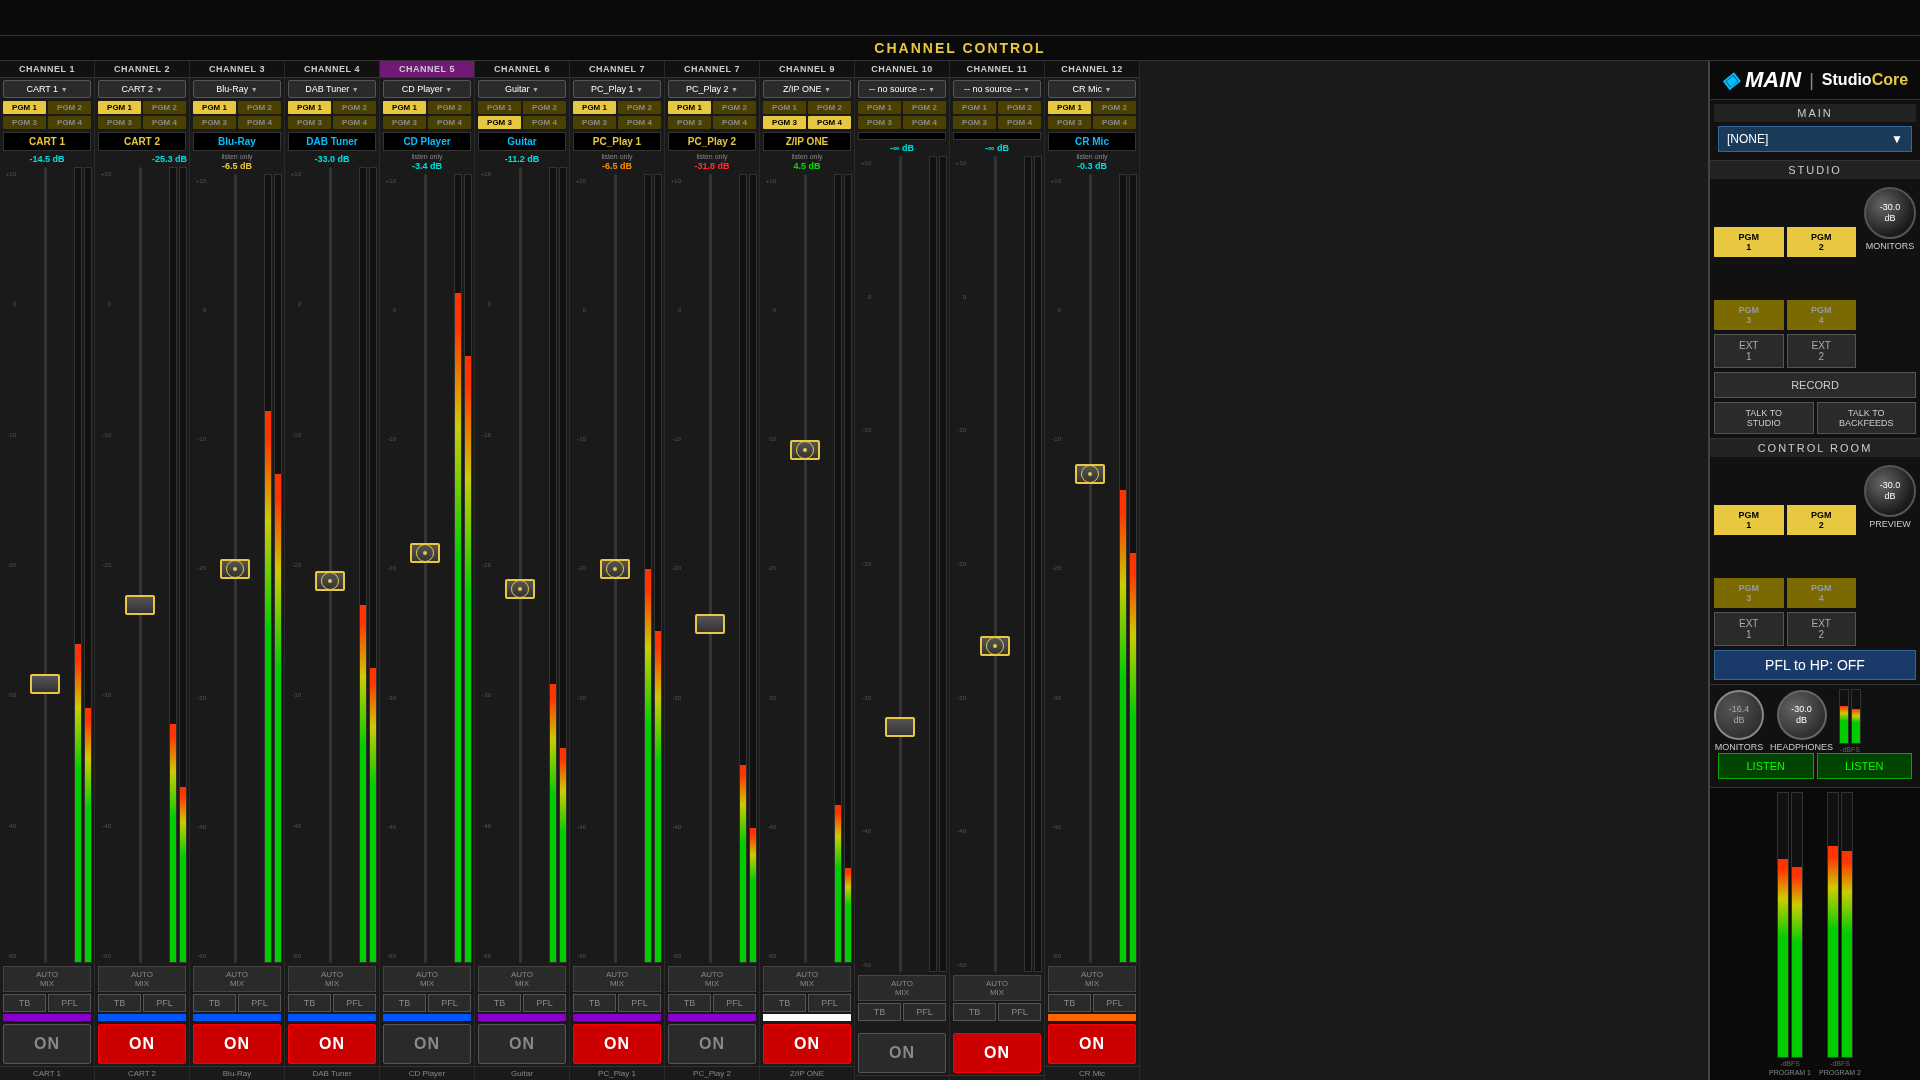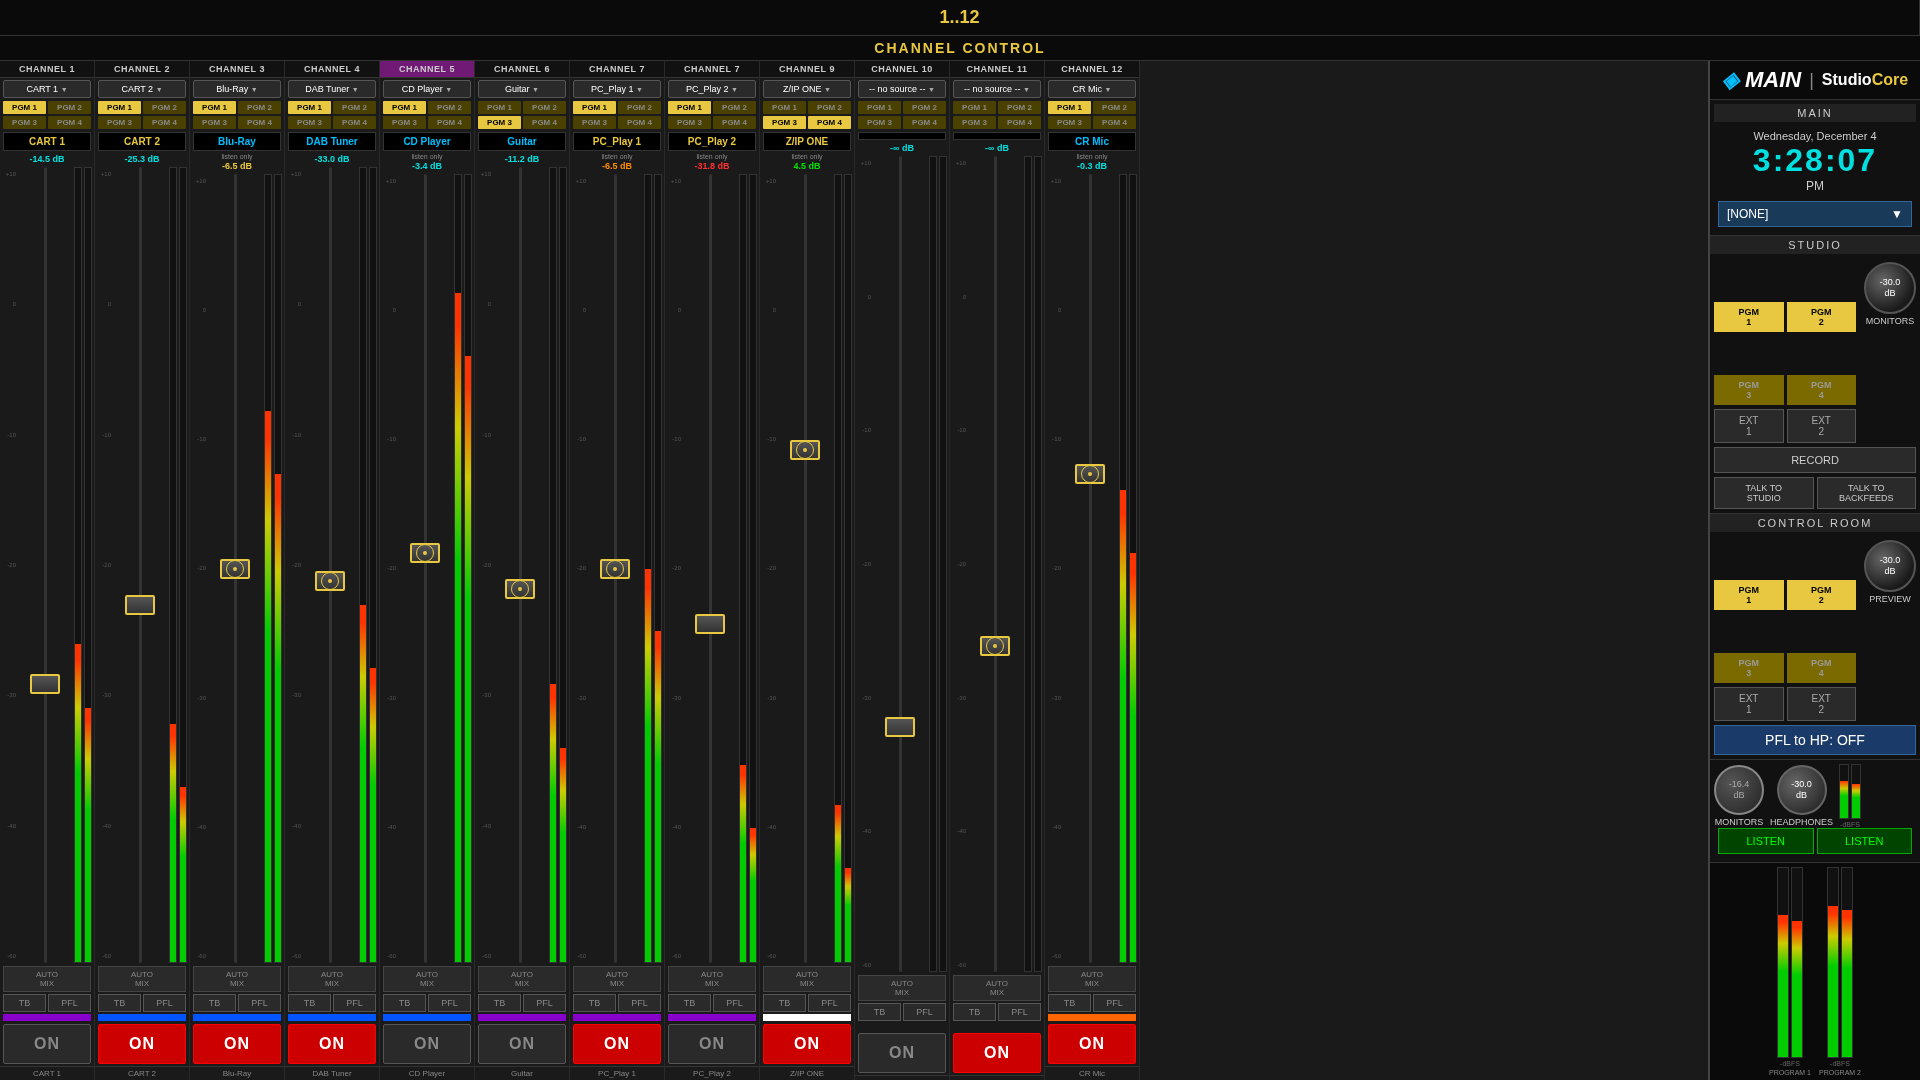--- a/index.html
+++ b/index.html
@@ -250,23 +250,20 @@
     .listen-row {
       display: flex;
       gap: 3px;
       padding: 0 4px 4px;
     }
   </style>
 </head>
 <body>
 
 <div class="transport-bar">
-  <div class="transport-left">
-    <span class="transport-num">1..12</span>
-  </div>
 </div>
 
 <div class="channel-control-bar">
   <span>CHANNEL CONTROL</span>
 </div>
 
 <div class="main-layout">
   <div class="channels-area" id="channels-container">
 
   <div class="channel" style="width: 95px; min-width: 95px; display: flex; flex-direction: column; border-right: 1px solid rgb(42, 42, 42); background: rgb(26, 26, 26); overflow: hidden;">
@@ -317,21 +314,21 @@
       <div class="channel" style="width: 95px; min-width: 95px; display: flex; flex-direction: column; border-right: 1px solid rgb(42, 42, 42); background: rgb(26, 26, 26); overflow: hidden;">
         <div style="background: rgb(17, 17, 17); padding: 3px 2px; text-align: center; font-size: 9px; font-weight: bold; letter-spacing: 0.5px; color: rgb(204, 204, 204); border-bottom: 1px solid rgb(51, 51, 51);">CHANNEL 2</div>
         <div style="background: rgb(42, 42, 42); border: 1px solid rgb(85, 85, 85); color: rgb(255, 255, 255); font-size: 9px; padding: 3px 2px; margin: 2px 3px; text-align: center; cursor: pointer; border-radius: 2px; position: relative;">CART 2 <span style="font-size:7px; color:#aaa;">▼</span></div>
         <div style="display: grid; grid-template-columns: 1fr 1fr; gap: 2px; padding: 1px 3px;">
           <div style="background: rgb(232, 200, 64); color: rgb(0, 0, 0); font-size: 8px; font-weight: bold; text-align: center; padding: 2px 0px; cursor: pointer; border-radius: 1px;">PGM 1</div>
           <div style="background: rgb(74, 64, 0); color: rgb(136, 136, 136); font-size: 8px; font-weight: bold; text-align: center; padding: 2px 0px; cursor: pointer; border-radius: 1px;">PGM 2</div>
           <div style="background: rgb(74, 64, 0); color: rgb(136, 136, 136); font-size: 8px; font-weight: bold; text-align: center; padding: 2px 0px; cursor: pointer; border-radius: 1px;">PGM 3</div>
           <div style="background: rgb(74, 64, 0); color: rgb(136, 136, 136); font-size: 8px; font-weight: bold; text-align: center; padding: 2px 0px; cursor: pointer; border-radius: 1px;">PGM 4</div>
         </div>
         <div style="background: rgb(0, 0, 0); color: rgb(232, 200, 64); text-align: center; font-size: 10px; font-weight: bold; padding: 3px 2px; margin: 2px 3px; border: 1px solid rgb(51, 51, 51); overflow: hidden; text-overflow: ellipsis; white-space: nowrap;">CART 2</div>
-        <div style="color: rgb(0, 224, 224); font-size: 9px; text-align: center; padding: 1px 2px; font-weight: bold;">-25.3 dB</div>
+        <div style="color: rgb(0, 224, 224); font-size: 9px; text-align: right; padding: 1px 2px; font-weight: bold;">-25.3 dB</div>
         <div style="display: flex; flex: 1 1 0%; padding: 2px; gap: 1px; min-height: 280px;">
           <div style="display: flex; flex-direction: column; justify-content: space-between; width: 14px; padding: 4px 0px; font-size: 6px; color: rgb(85, 85, 85); text-align: right;">
             <div>+10</div>
             <div>0</div>
             <div>-10</div>
             <div>-20</div>
             <div>-30</div>
             <div>-40</div>
             <div>-60</div>
           </div>
@@ -848,25 +845,20 @@
         ◈ <span style="color:#fff;">MAIN</span>
       </span>
       <span style="color:#888; font-size:18px;">|</span>
       <span style="font-size:16px;">
         <span style="color:#fff; font-weight:bold;">Studio</span><span style="color:#e8c840; font-weight:bold;">Core</span>
       </span>
     </div>
 
     <div class="main-section">
       <div class="section-title">MAIN</div>
-      <div class="clock-display">
-        <div class="clock-date">Wednesday, December 4</div>
-        <div class="clock-time">3:28:07</div>
-        <div class="clock-ampm">PM</div>
-      </div>
       <div class="none-select">
         <span>[NONE]</span>
         <span>▼</span>
       </div>
     </div>
 
     <div class="studio-section">
       <div class="section-title">STUDIO</div>
       <div style="display:flex; gap:4px;">
         <div style="flex:1;">

